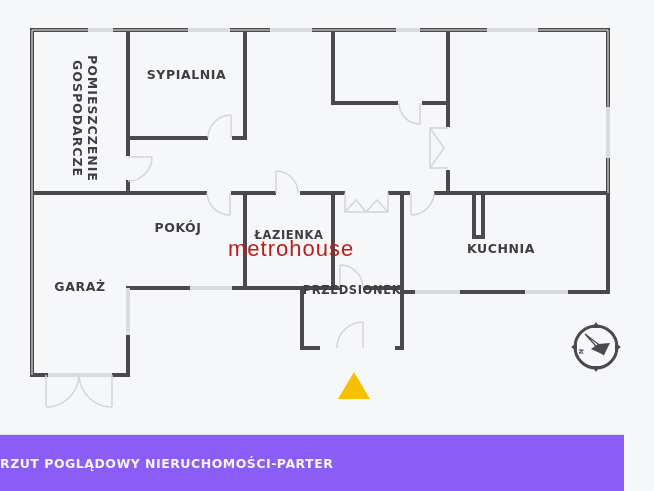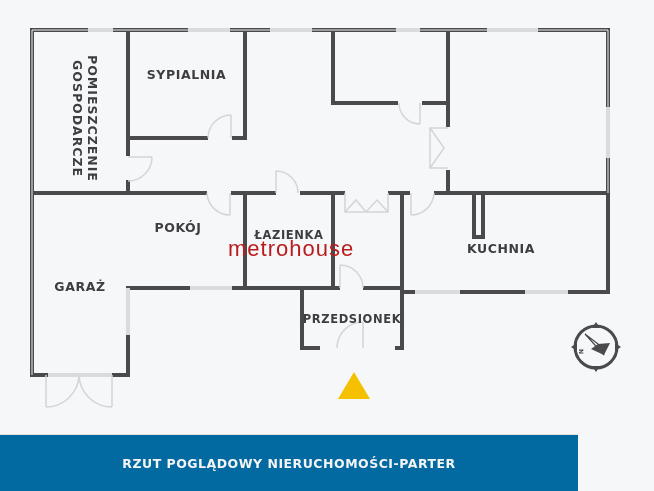--- a/index.html
+++ b/index.html
@@ -19,23 +19,23 @@
     position: absolute; font-weight: bold; color: #3e3e40;
     font-size: 12.5px; letter-spacing: 1px; line-height: 15px;
     writing-mode: vertical-rl; white-space: nowrap; text-align: center;
   }
   .watermark {
     position: absolute; left: 228px; top: 236px;
     font-size: 22px; color: #b91c1c; letter-spacing: 1px;
     font-family: "Liberation Sans", sans-serif;
   }
   .footer {
-    position: absolute; left: 0; top: 434px; width: 578px; height: 57px;
-    background: #0369a1; border-top: 1px solid #e0e0e0;
-    display: flex; align-items: center; justify-content: center;
+    position: absolute; left: 0; top: 434px; width: 624px; height: 57px;
+    background: #8b5cf6; border-top: 1px solid #e0e0e0;
+    display: flex; align-items: center; justify-content: flex-start;
   }
   .footer span {
     color: #f4f4f4; font-weight: bold; font-size: 12.5px; letter-spacing: 0.5px;
   }
 </style>
 </head>
 <body>
 
 <div id="plan">
   <svg width="654" height="434" viewBox="0 0 654 434" xmlns="http://www.w3.org/2000/svg">
@@ -140,18 +140,18 @@
 
   <div class="vertical" style="left:64px; top:55px; width:36px;">
     <span>POMIESZCZENIE</span><br>
     <span>GOSPODARCZE</span>
   </div>
   <div class="label" style="left:128px; top:67px; width:117px;">SYPIALNIA</div>
   <div class="label" style="left:32px; top:247px; width:96px;margin-top:32px;">GARAŻ</div>
   <div class="label" style="left:128px; top:220px; width:100px;">POKÓJ</div>
   <div class="label" style="left:245px; top:228px; width:88px; font-size:11.5px;">ŁAZIENKA</div>
   <div class="label" style="left:436px; top:241px; width:130px;">KUCHNIA</div>
-  <div class="label" style="left:302px; top:312px; width:100px; font-size:11.5px;">PRZEDSIONEK</div>
+  <div class="label" style="left:302px; top:283px; width:100px; font-size:11.5px;">PRZEDSIONEK</div>
 </div>
 
 <div class="footer">
   <span>RZUT POGLĄDOWY NIERUCHOMOŚCI-PARTER</span>
 </div>
 
 </body></html>

